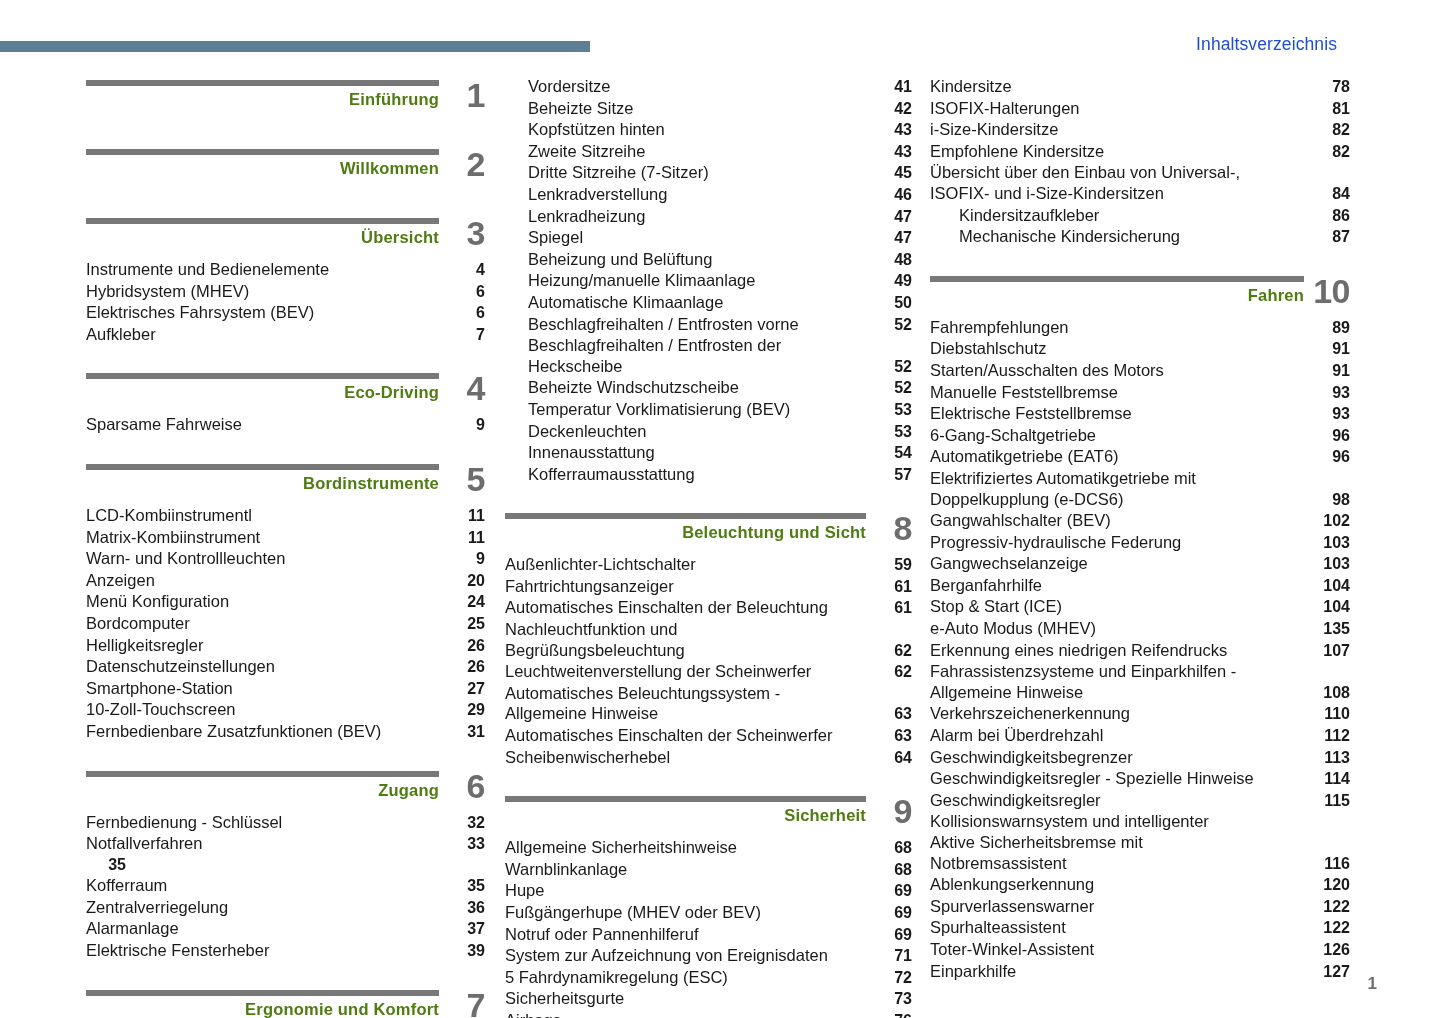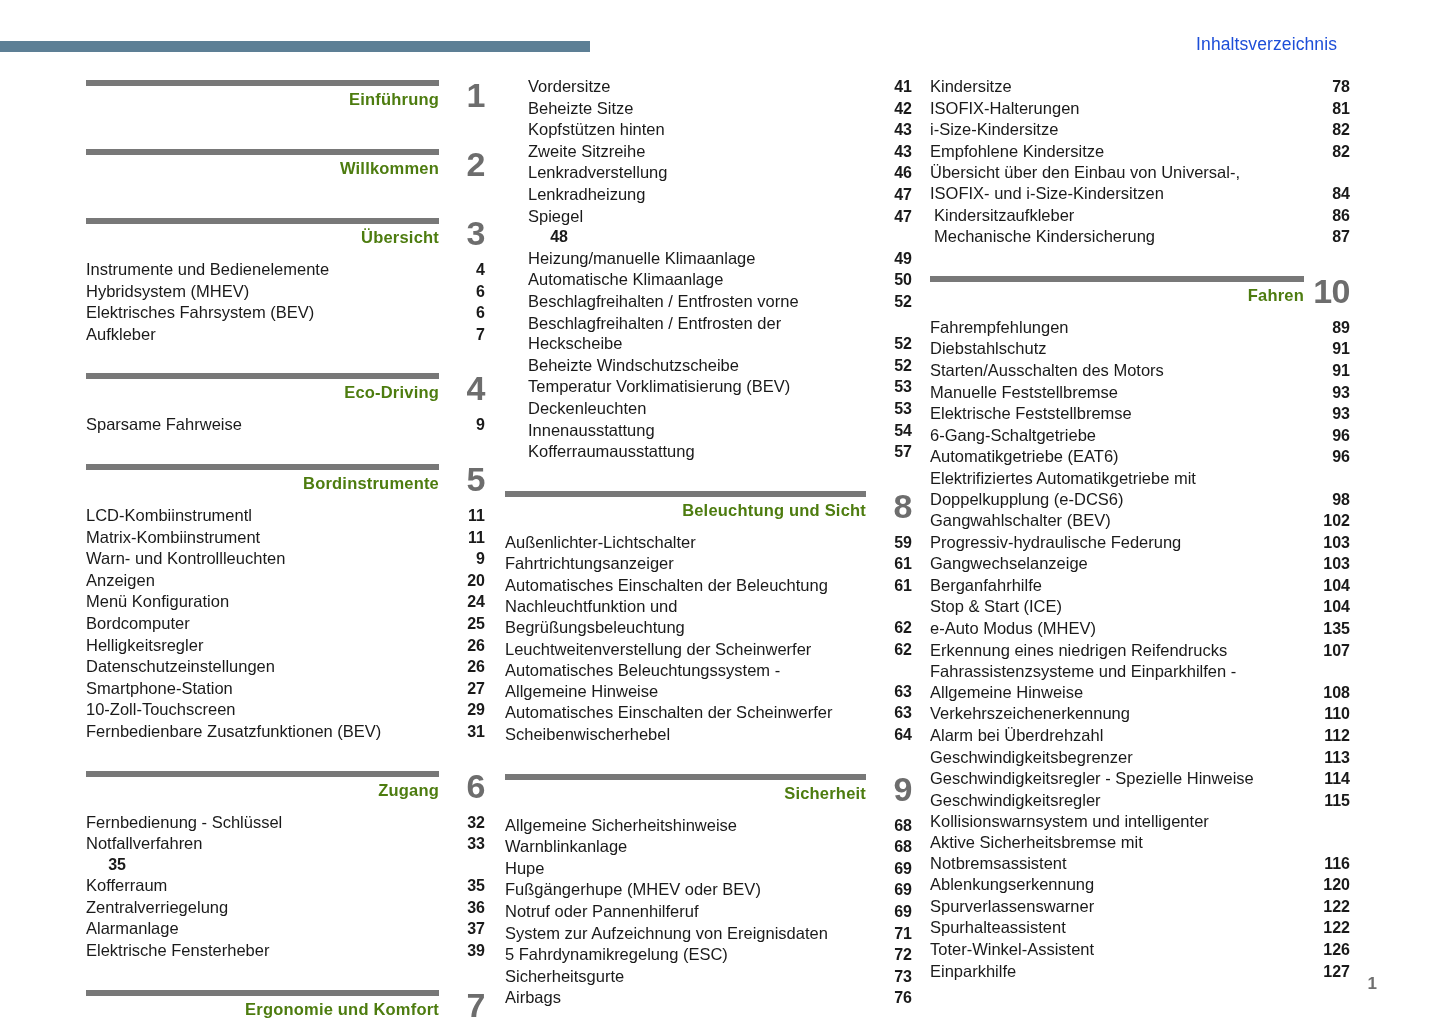--- a/index.html
+++ b/index.html
@@ -113,21 +113,21 @@
     white-space: nowrap;
   }
   .entry-page {
     flex: 0 0 auto;
     min-width: 40px;
     text-align: right;
     font-weight: bold;
     font-size: 16px;
   }
   .entry.nopage .entry-page { visibility: hidden; }
-  .entry.indent .entry-label { padding-left: 4px; }
+  .entry.indent .entry-label { padding-left: 4px; margin-left: 25px; }
 
   
   .section-head + .entries { margin-top: -2px; }
 
   
   .page-number {
     position: absolute;
     right: 68px;
     bottom: 24px;
     font-size: 17px;
@@ -309,32 +309,37 @@
           </div>
           <div class="entry">
             <span class="entry-label">Kopfstützen hinten</span>
             <span class="entry-page">43</span>
           </div>
           <div class="entry">
             <span class="entry-label">Zweite Sitzreihe</span>
             <span class="entry-page">43</span>
           </div>
           <div class="entry">
+            <span class="entry-label">Dritte Sitzreihe (7-Sitzer)</span>
+            <span class="entry-page">45</span>
+          </div>
+          <div class="entry">
             <span class="entry-label">Lenkradverstellung</span>
             <span class="entry-page">46</span>
           </div>
           <div class="entry">
             <span class="entry-label">Lenkradheizung</span>
             <span class="entry-page">47</span>
           </div>
           <div class="entry">
             <span class="entry-label">Spiegel</span>
             <span class="entry-page">47</span>
           </div>
           <div class="entry">
+            <span class="entry-label">Beheizung und Belüftung</span>
             <span class="entry-page">48</span>
           </div>
           <div class="entry">
             <span class="entry-label">Heizung/manuelle Klimaanlage</span>
             <span class="entry-page">49</span>
           </div>
           <div class="entry">
             <span class="entry-label">Automatische Klimaanlage</span>
             <span class="entry-page">50</span>
           </div>

